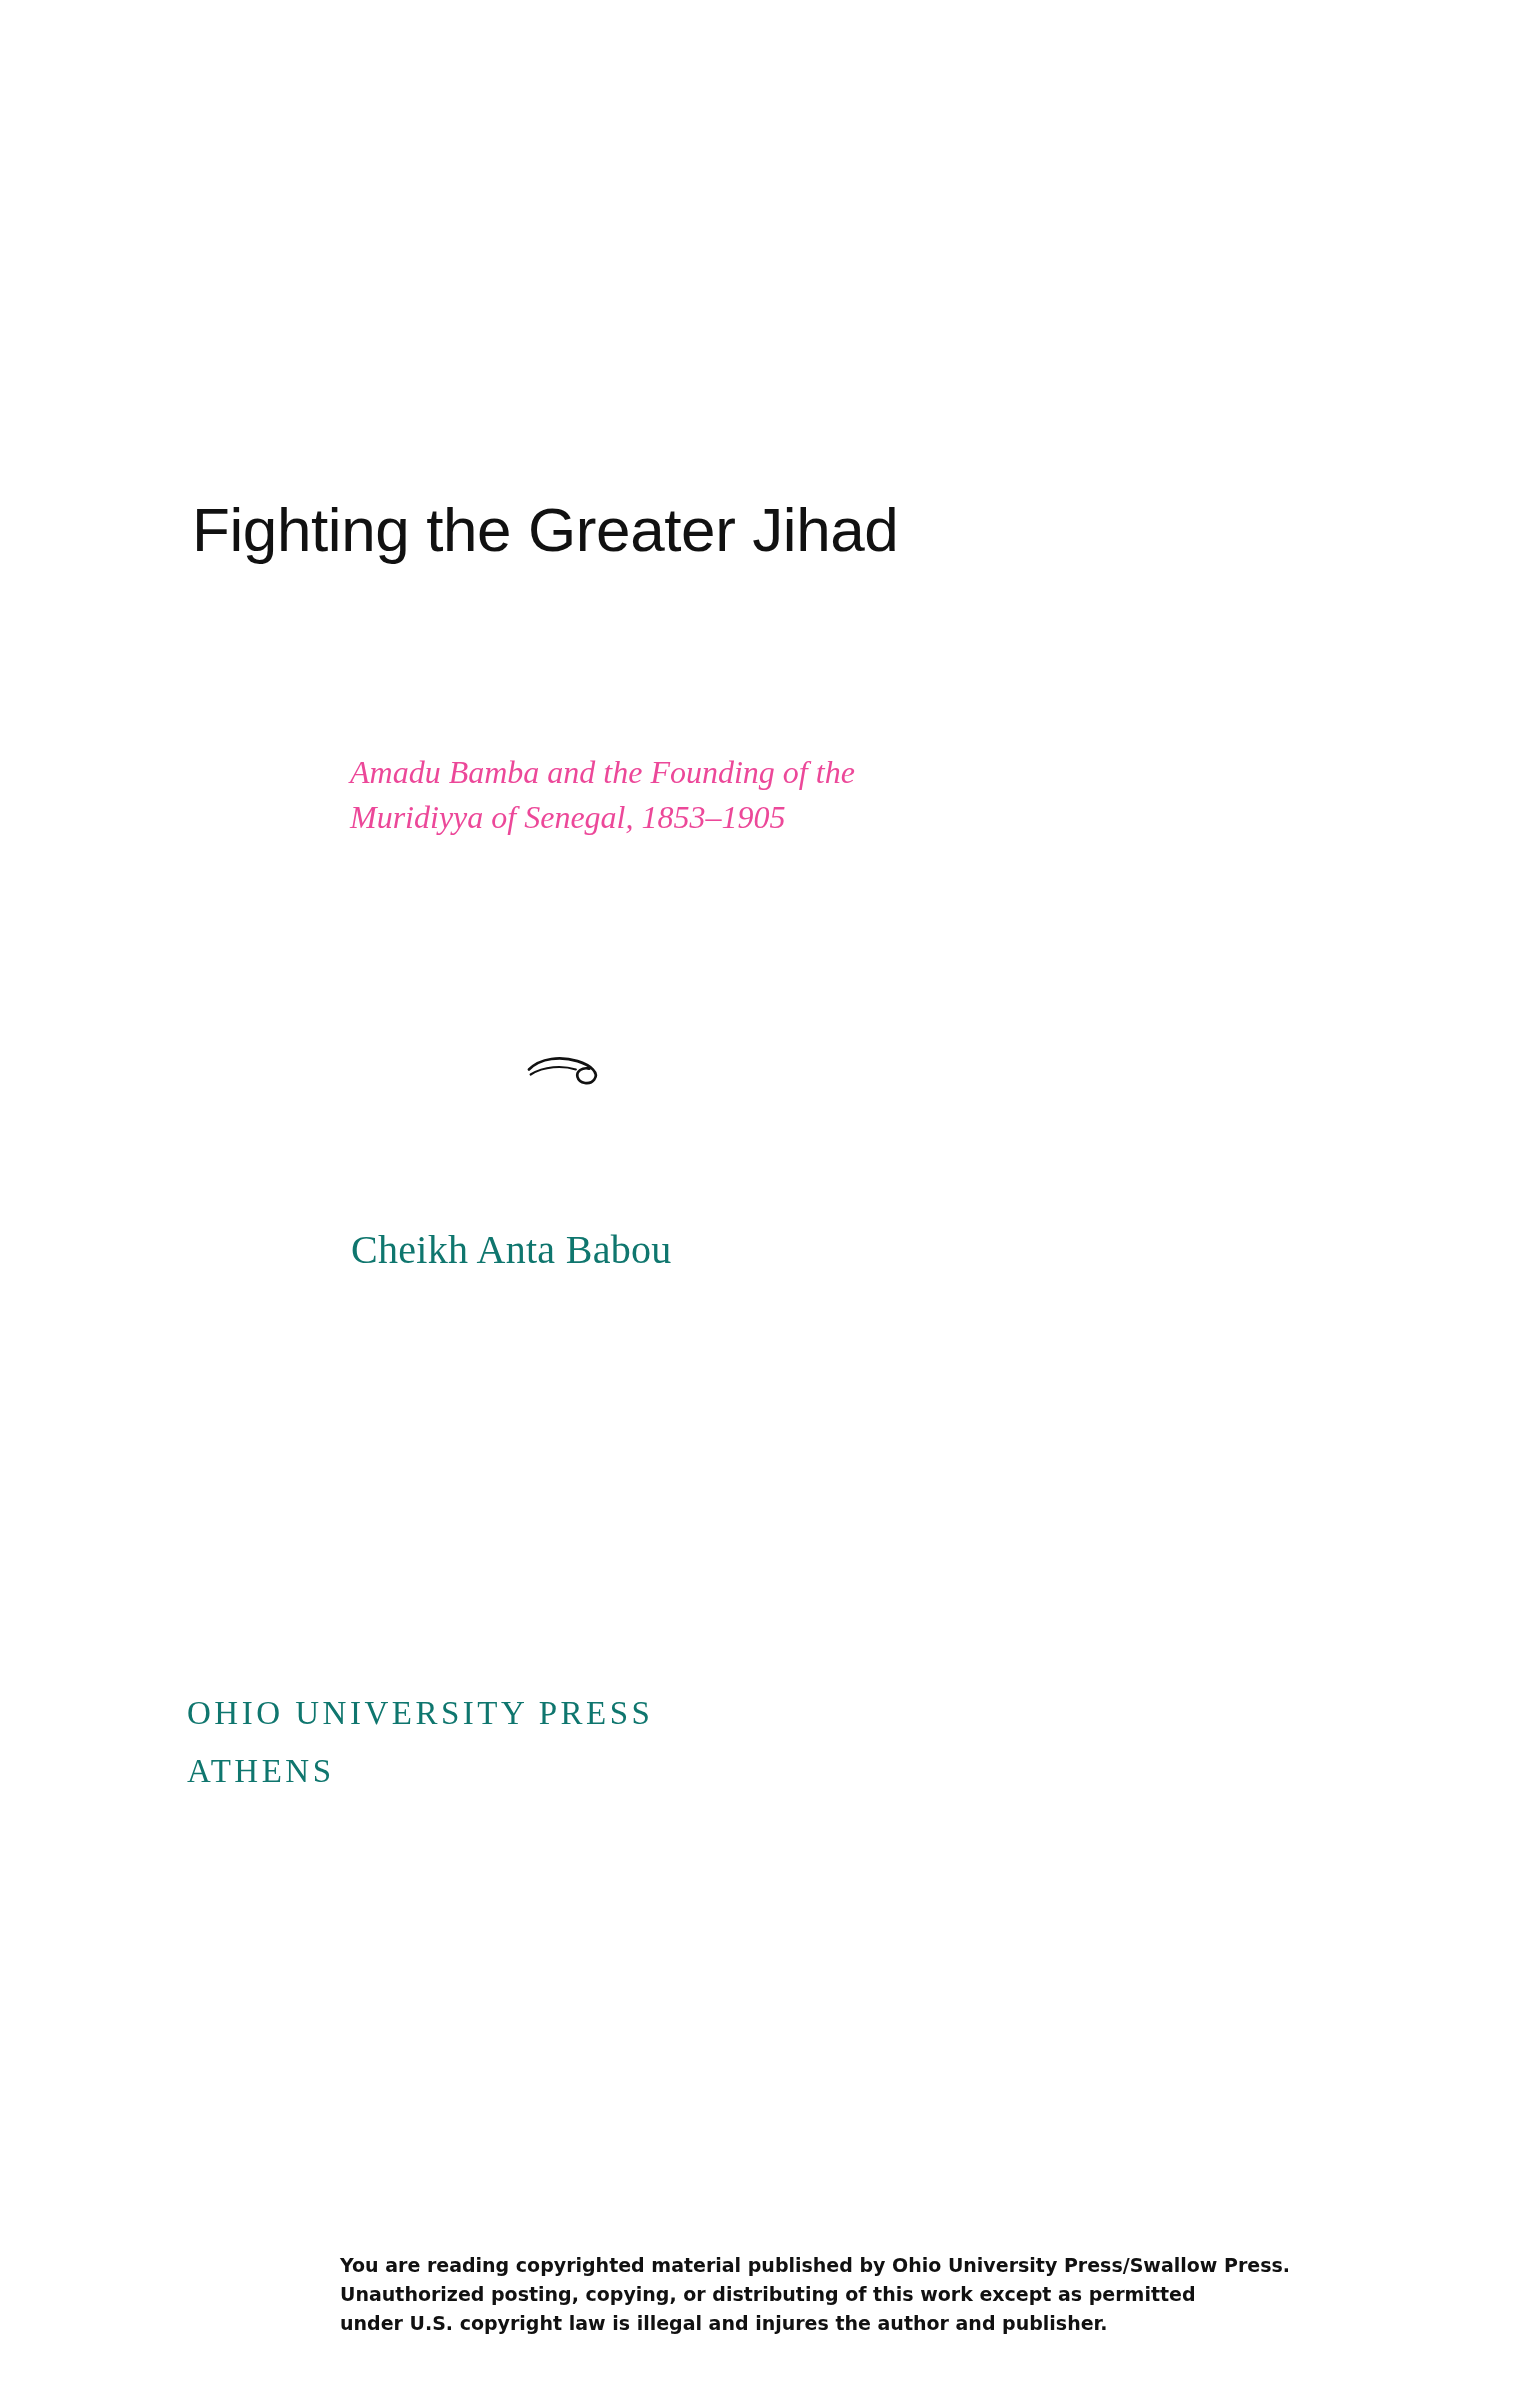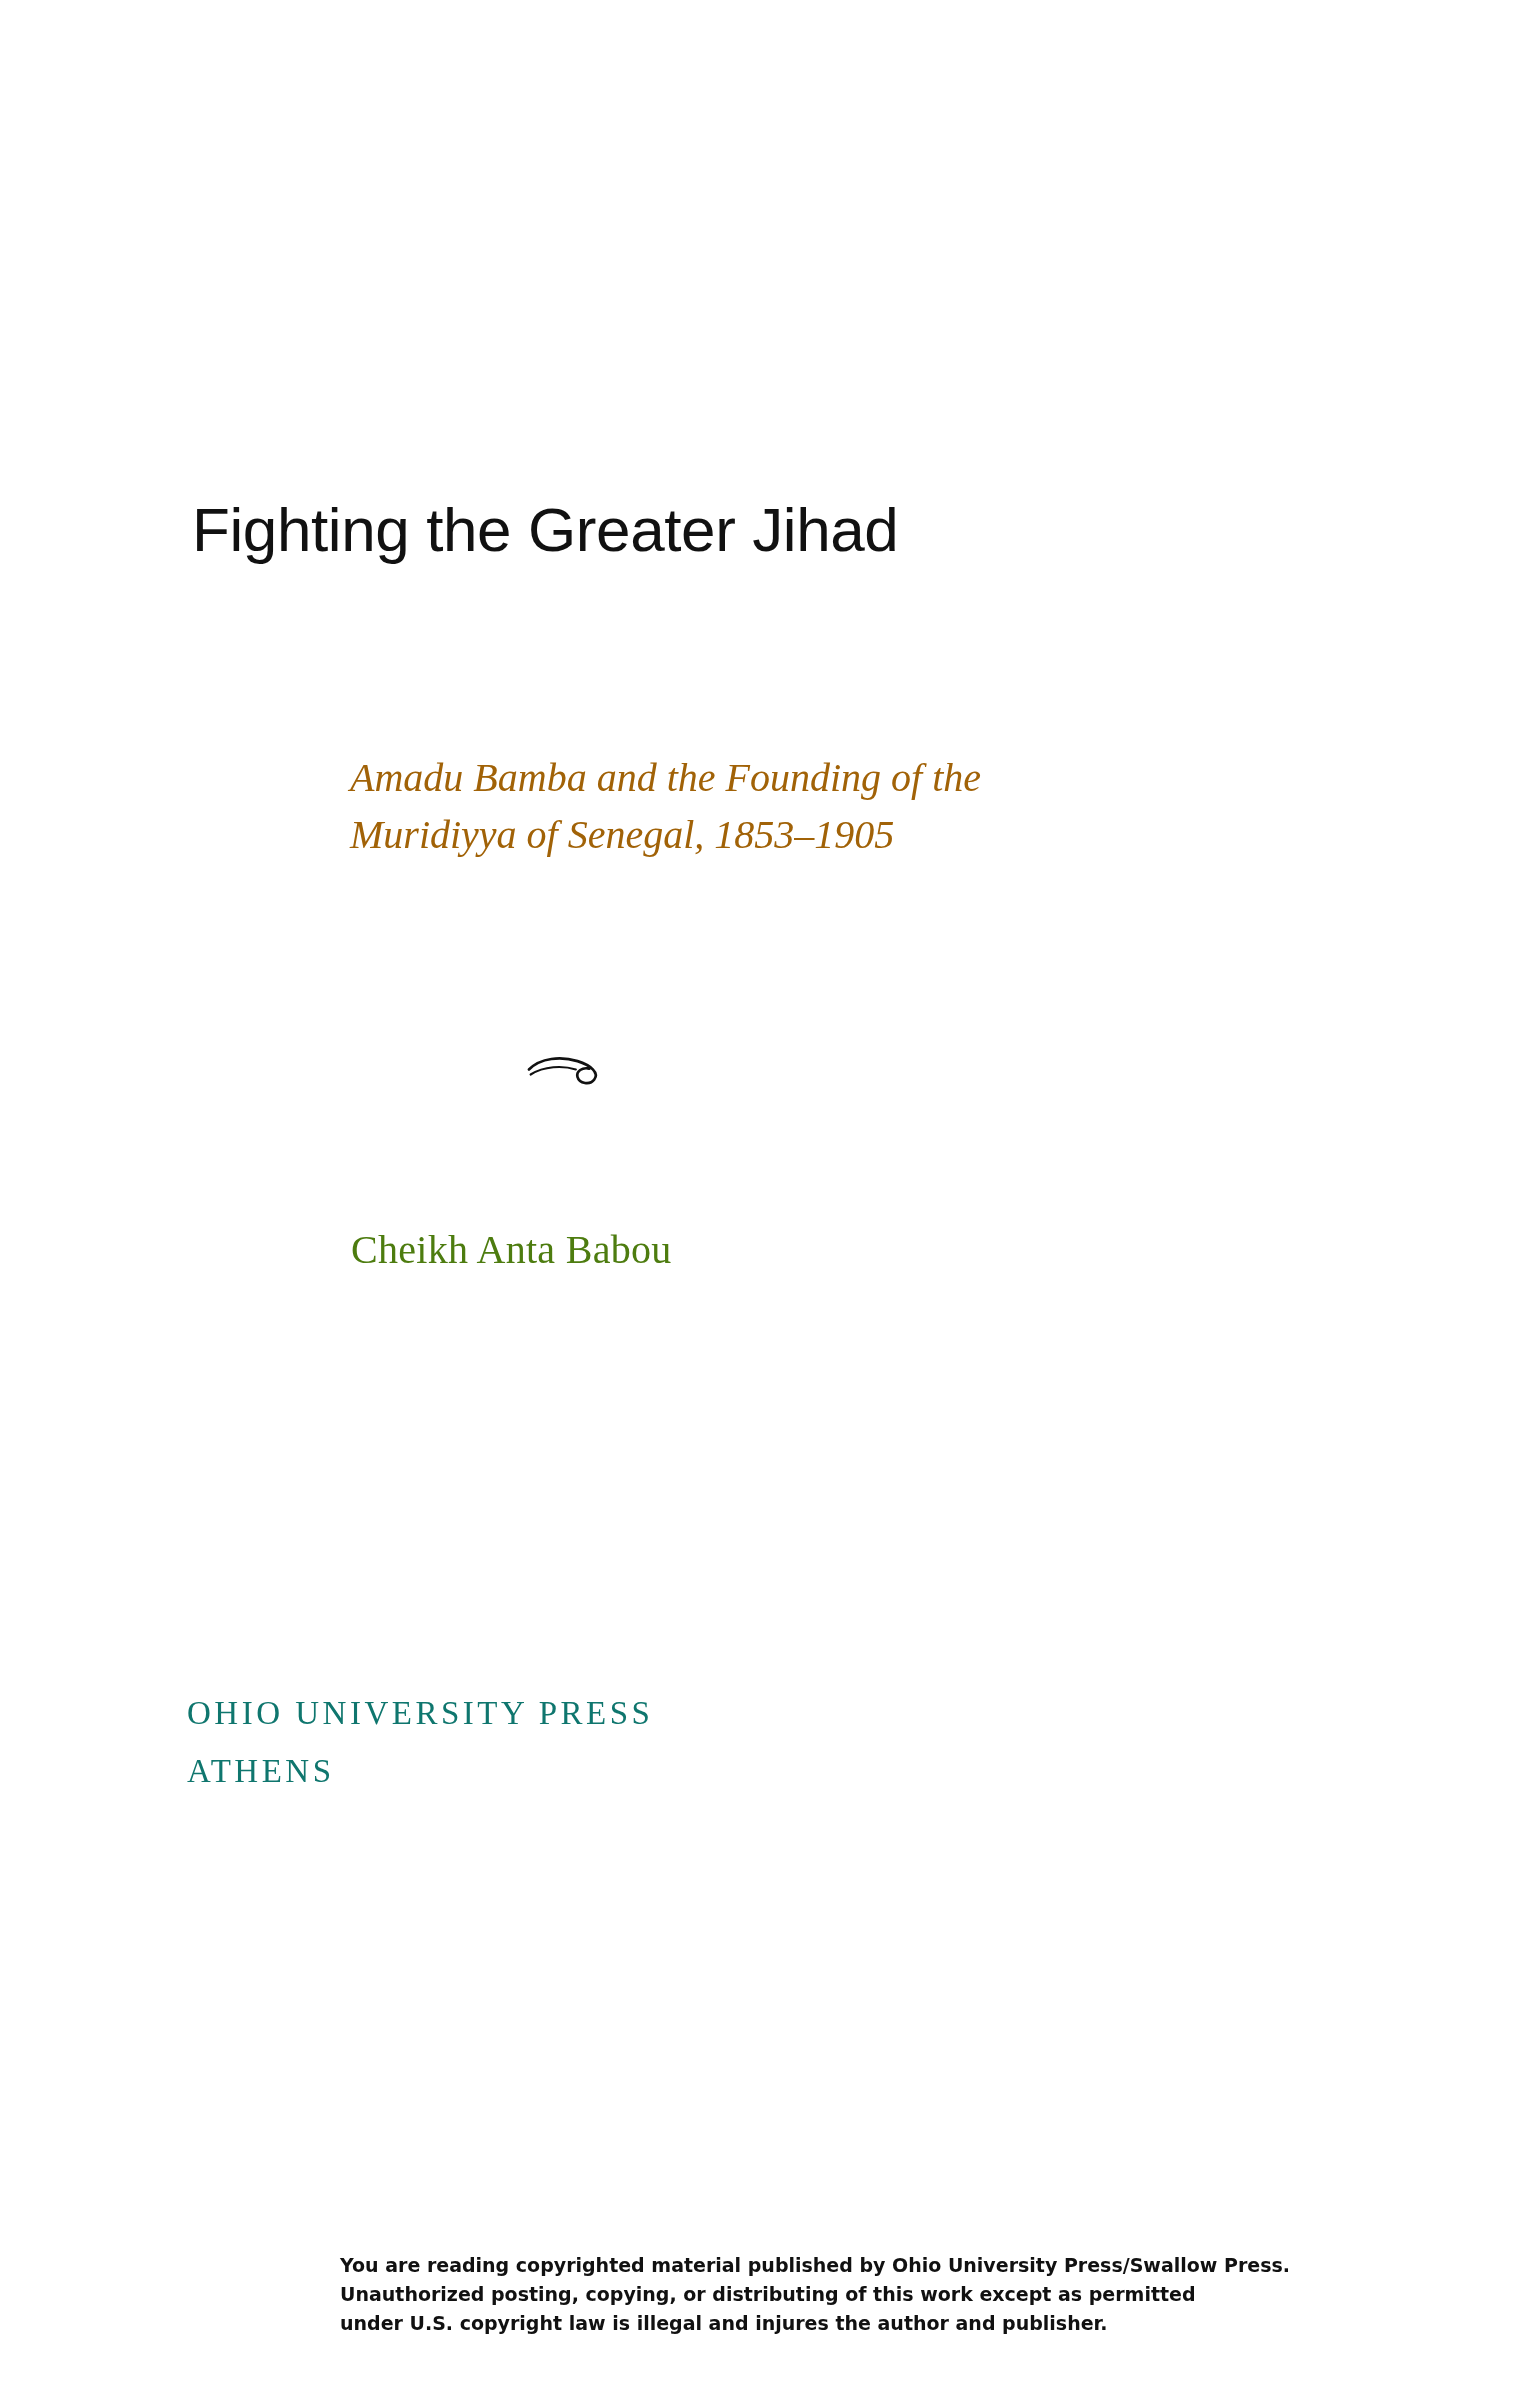--- a/index.html
+++ b/index.html
@@ -39,43 +39,43 @@
     color: #111111;
   }
 
   .subtitle {
     position: absolute;
     left: 350px;
     top: 750px;
     width: 1011px;
     font-family: "Liberation Serif", serif;
     font-style: italic;
-    font-size: 40px;
+    font-size: 32px;
     line-height: 1.42;
-    color: #a16207;
+    color: #ec4899;
   }
 
   
   .ornament {
     position: absolute;
     left: 522px;
     top: 1041px;
     width: 101px;
     height: 67px;
   }
 
   
   .author {
     position: absolute;
     left: 351px;
     top: 1226px;
     font-family: "Liberation Serif", serif;
     font-size: 40px;
     letter-spacing: 0.3px;
-    color: #4d7c0f;
+    color: #0f766e;
   }
 
   
   .publisher {
     position: absolute;
     left: 187px;
     top: 1685px;
     font-family: "Liberation Serif", serif;
     font-size: 33px;
     letter-spacing: 3.5px;

